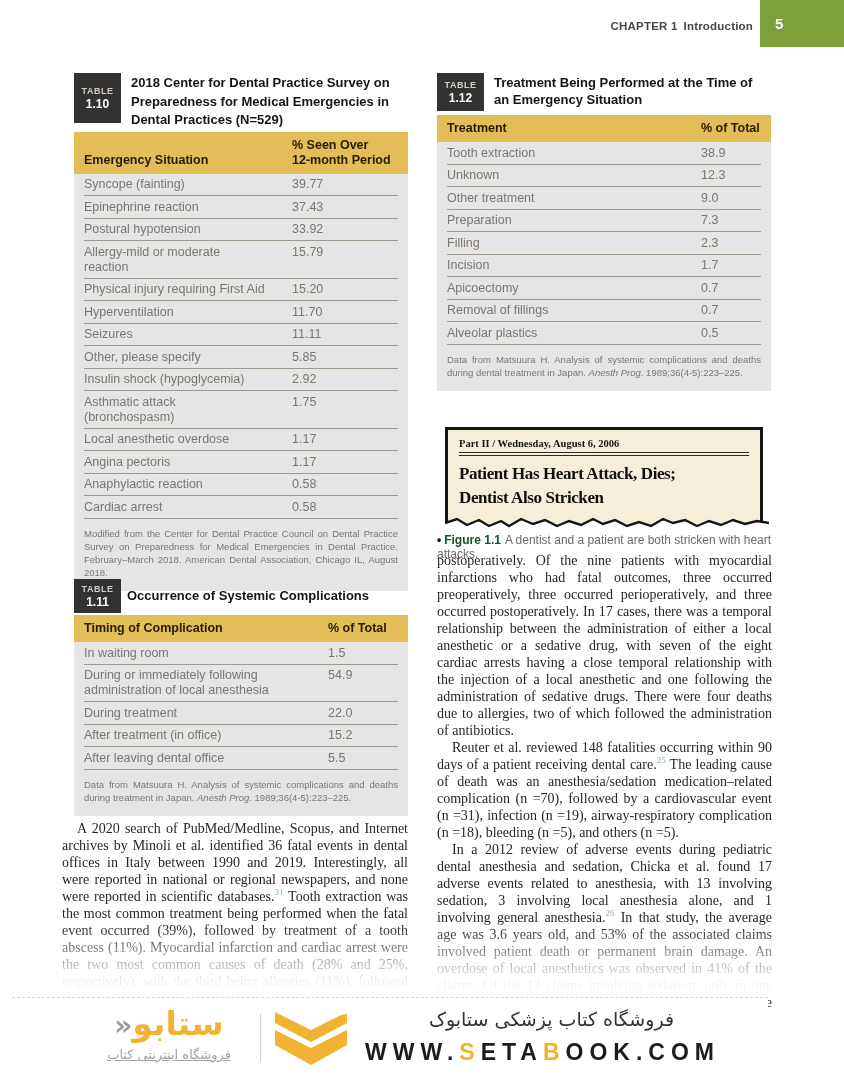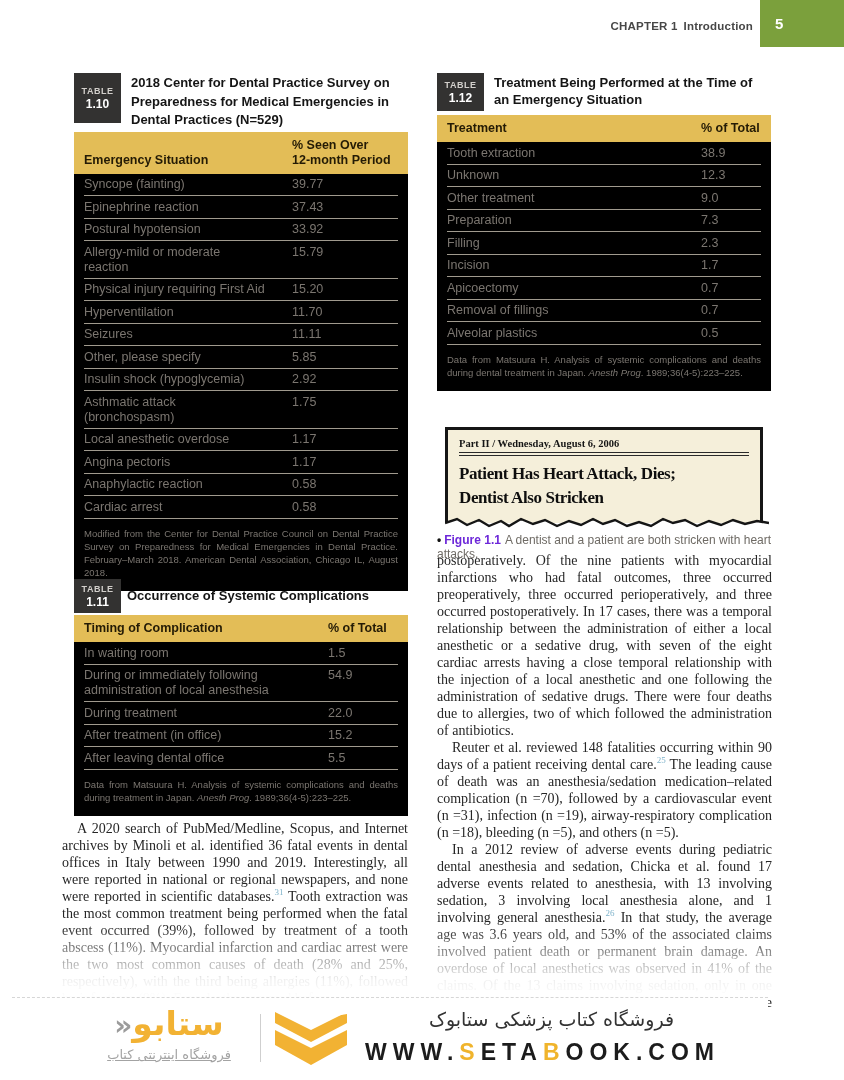--- a/index.html
+++ b/index.html
@@ -34,21 +34,21 @@
   .tbl-title {
     margin-left:10px; font-size:13px; line-height:18.5px; font-weight:bold; color:#151515;
     padding-top:1px;
   }
   .tbl-title.vcenter { align-self:center; padding-top:0;margin-left:6px; }
   .colhead {
     background:#e3bd57; display:flex; align-items:flex-end;
     padding:6px 10px; font-weight:bold; color:#241b05; font-size:12.5px; line-height:15px;
   }
   .colhead .c1 { flex:1; }
-  .tbl-body { background:#000000; padding:0 10px 12px 10px; }
+  .tbl-body { background:#e5e5e5; padding:0 10px 12px 10px; }
   .trow { display:flex; padding:3.5px 0 3px 0; border-bottom:1px solid #a09a8e; }
   .trow:last-child { border-bottom:none; }
   .trow .lbl { flex:1; font-size:12.5px; line-height:15px; color:#7b7670; white-space:pre-line; padding-right:8px; }
   .trow .val { font-size:12.5px; line-height:15px; color:#7b7670; }
   .w106 { width:106px; flex:0 0 106px; }
   .w70  { width:70px;  flex:0 0 70px; }
   .w60  { width:60px;  flex:0 0 60px; }
   .tbl-foot {
     padding-top:8px; font-size:9.5px; line-height:13px; color:#7b7670; text-align:justify;
   }
@@ -59,21 +59,21 @@
     background:#f5efda; border:3px solid #151515; border-bottom:none;
     padding:8px 11px 0 11px; font-family:"Liberation Serif","DejaVu Serif",serif;
   }
   .np-dateline { font-size:10.5px; font-weight:bold; color:#151515; }
   .np-rule { height:4px; border-top:1px solid #2a2a2a; border-bottom:1px solid #2a2a2a; margin:3px 0 6px 0; }
   .np-headline { font-size:17px; line-height:24px; font-weight:bold; color:#0e0e0e; letter-spacing:-0.4px; white-space:nowrap; }
   .np-torn { position:absolute; left:-3px; bottom:-9px; width:324px; height:18px; }
   
   .fig-caption { position:absolute; left:437px; top:533px; width:336px; font-size:12px; line-height:14px; color:#6e6a64; }
   .fig-caption .bullet { color:#111; font-weight:bold; margin-right:3px; }
-  .fig-caption .fig-label { color:#6d28d9; font-weight:bold; margin-right:4px; }
+  .fig-caption .fig-label { color:#14532d; font-weight:bold; margin-right:4px; }
   
   .bodycol { position:absolute; font-family:"Liberation Serif","DejaVu Serif",serif; font-size:14px; line-height:17px; color:#262626; text-align:justify; }
   .bodycol p.indent { text-indent:15px; }
   sup.ref { font-size:9px; color:#7fb3cb; vertical-align:super; line-height:0; }
   .body-left  { left:62px;  top:820px; width:346px; }
   .body-right { left:437px; top:552px; width:335px; }
   
   .fade {
     position:absolute; left:0; top:925px; width:844px; height:73px;
     background:linear-gradient(to bottom, rgba(255,255,255,0) 0%, rgba(255,255,255,.92) 75%, #fff 100%);

